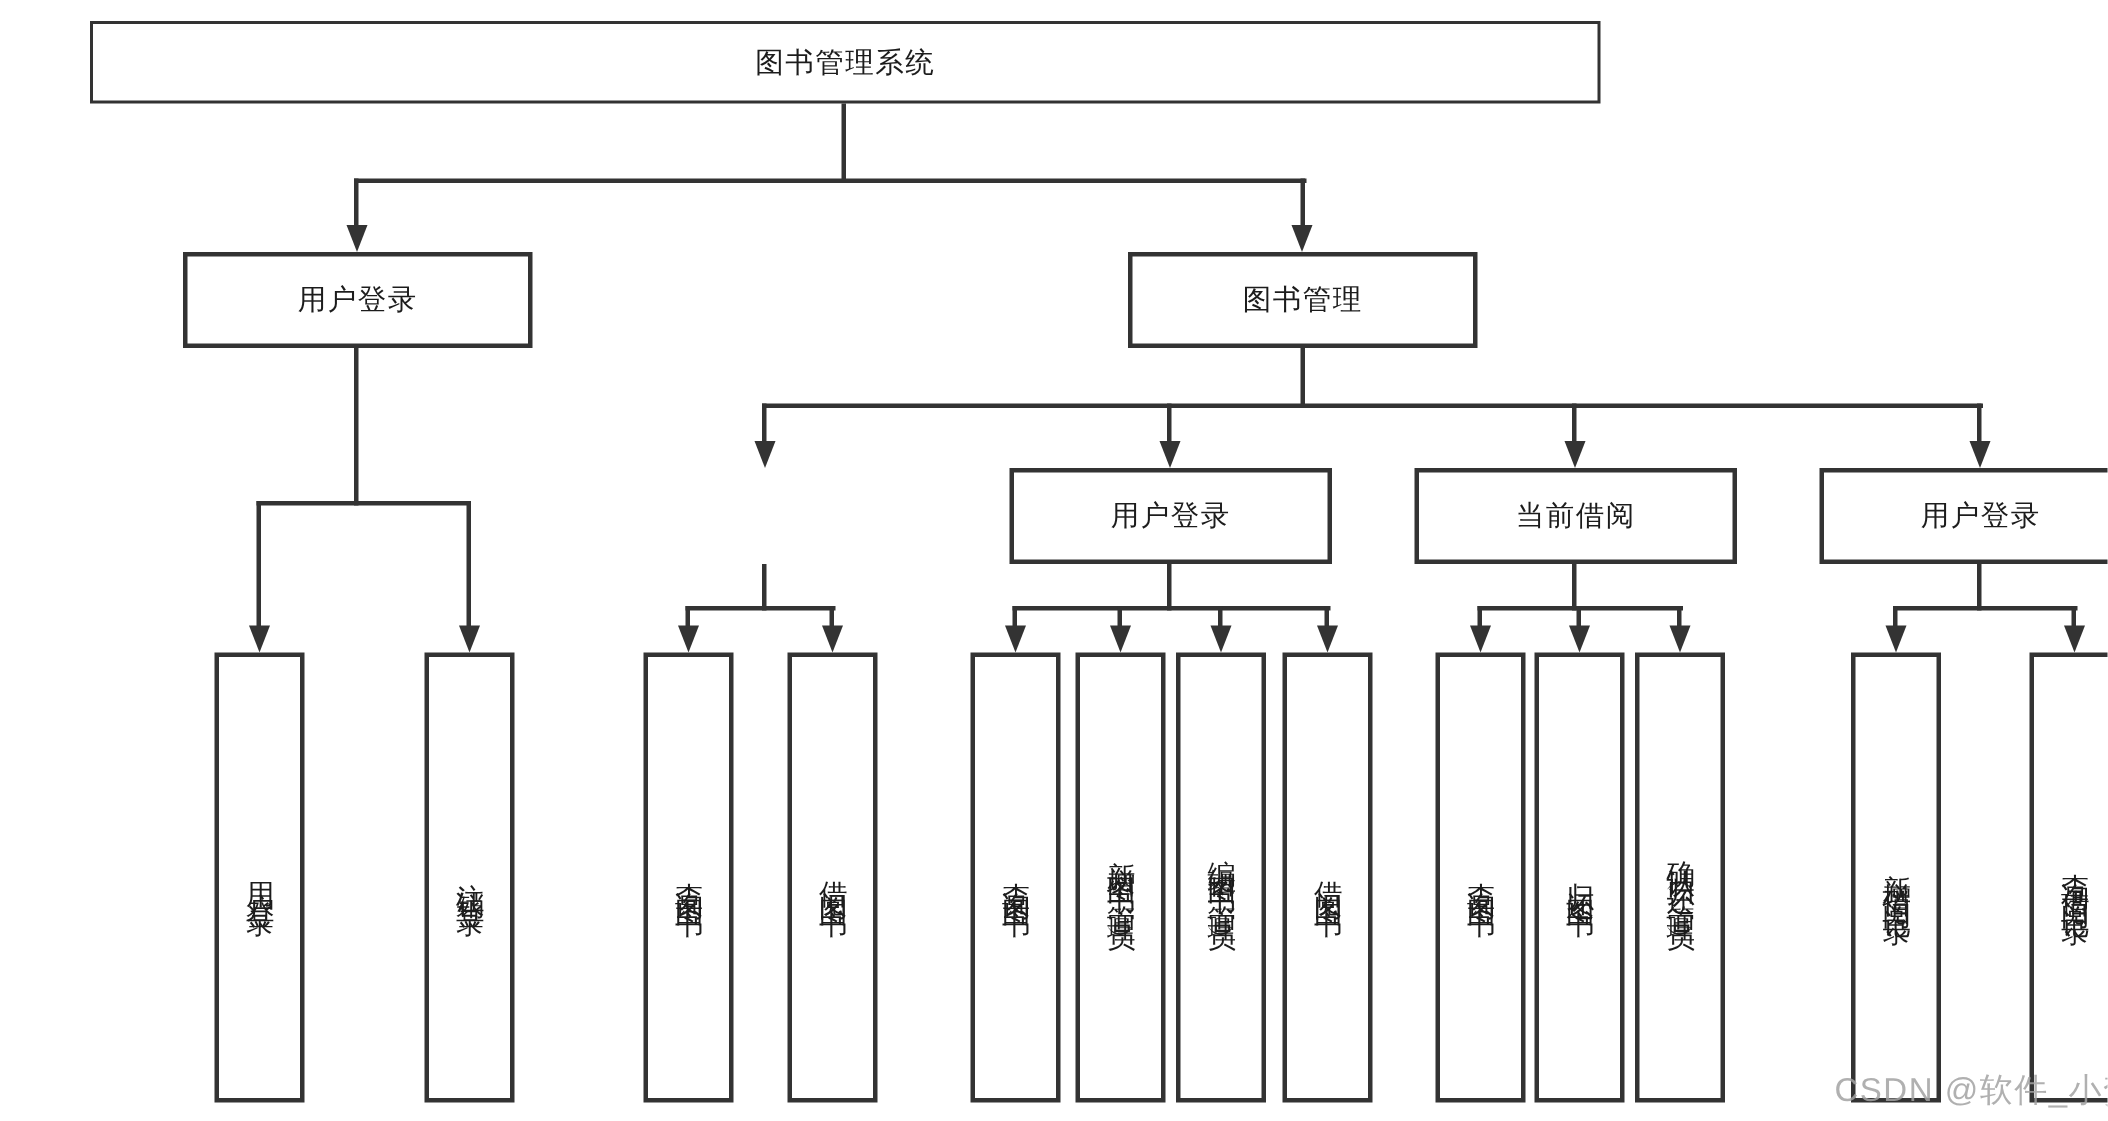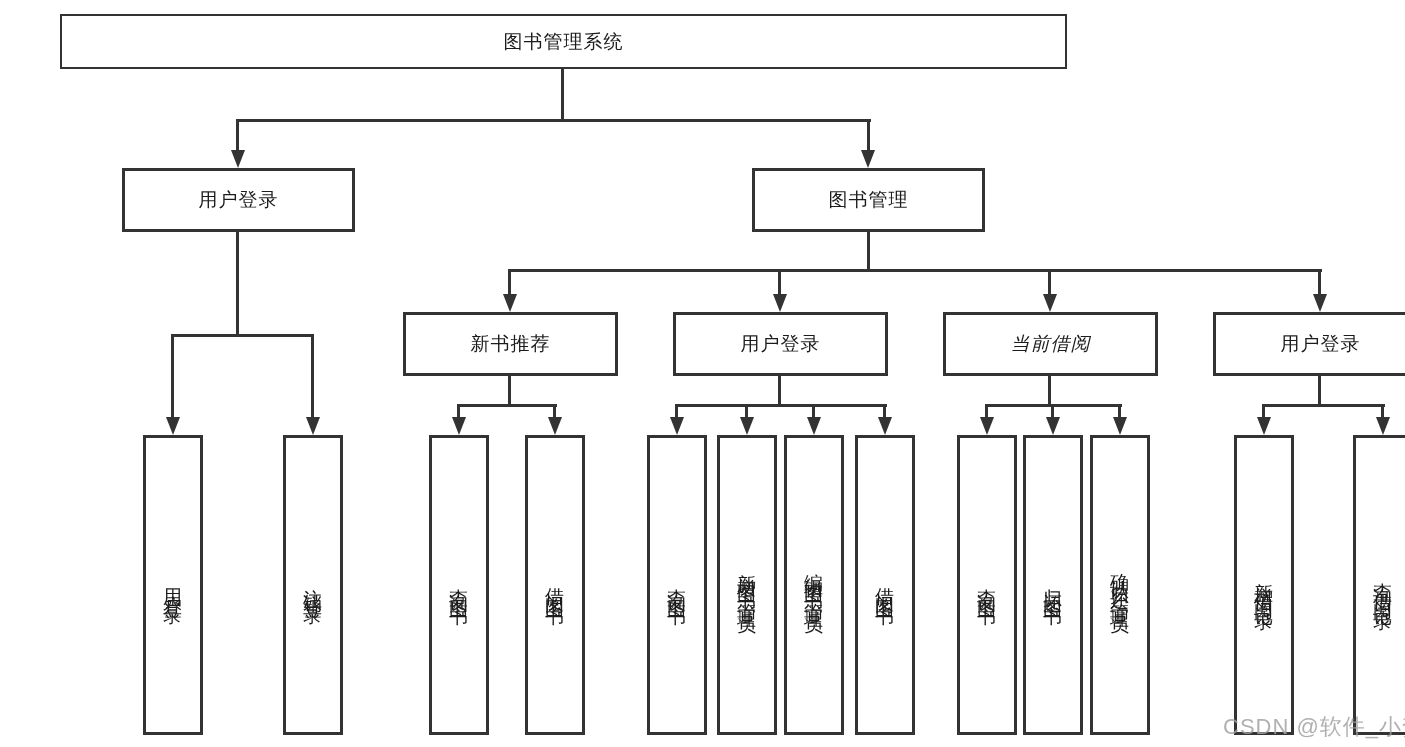--- a/index.html
+++ b/index.html
@@ -40,29 +40,26 @@
   </div>
 
   <div class="node" style="left:82px;top:168px;width:233px;height:64px;">
     <span>用户登录</span>
   </div>
 
   <div class="node" style="left:712px;top:168px;width:233px;height:64px;font-family:Liberation Mono, monospace;">
     <span>图书管理</span>
   </div>
 
-  <div class="node" style="left:363px;top:312px;width:215px;height:64px;">
-    <span>新书推荐</span>
-  </div>
 
   <div class="node" style="left:633px;top:312px;width:215px;height:64px;">
     <span>用户登录</span>
   </div>
 
-  <div class="node" style="left:903px;top:312px;width:215px;height:64px;font-style:italic;">
+  <div class="node" style="left:903px;top:312px;width:215px;height:64px;">
     <span>当前借阅</span>
   </div>
 
   <div class="node" style="left:1173px;top:312px;width:215px;height:64px;">
     <span>用户登录</span>
   </div>
 
   <div class="node leaf" style="left:103px;top:435px;width:60px;height:300px;">
     <span>用户登录</span>
   </div>

